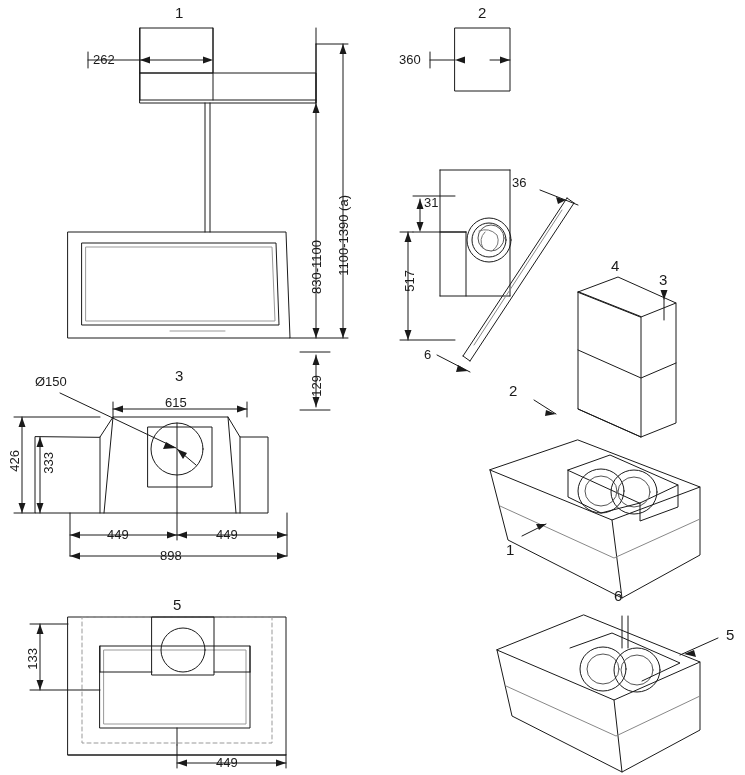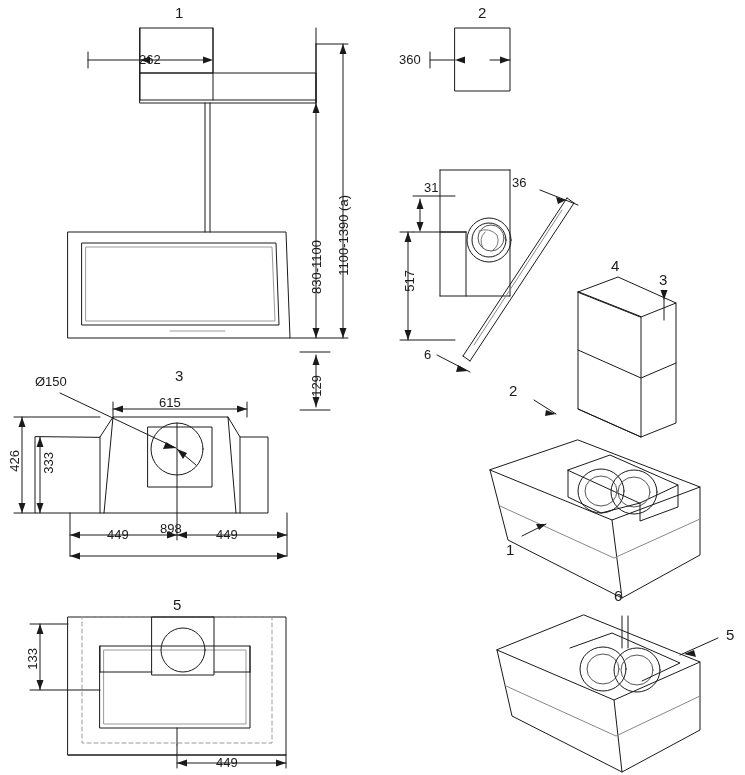--- a/index.html
+++ b/index.html
@@ -239,38 +239,38 @@
     <polygon points="684,654 694,650 696,657" fill="#1a1a1a" stroke="none"></polygon>
   </svg>
 
   <div class="lbl big" style="left:175px; top:5px;">1</div>
   <div class="lbl big" style="left:478px; top:5px;">2</div>
   <div class="lbl big" style="left:175px; top:368px;">3</div>
   <div class="lbl big" style="left:611px; top:258px;">4</div>
   <div class="lbl big" style="left:173px; top:597px;">5</div>
   <div class="lbl big" style="left:614px; top:588px;">6</div>
 
-  <div class="lbl" style="left:93px; top:53px;margin-left:46px;">262</div>
+  <div class="lbl" style="left:93px; top:53px;">262</div>
   <div class="lbl vert" style="left:310px; top:240px;">830-1100</div>
   <div class="lbl vert" style="left:337px; top:195px;">1100-1390 (a)</div>
   <div class="lbl vert" style="left:310px; top:375px;">129</div>
 
   <div class="lbl" style="left:399px; top:53px;">360</div>
-  <div class="lbl" style="left:424px; top:181px;">31</div>
+  <div class="lbl" style="left:424px; top:196px;">31</div>
   <div class="lbl" style="left:512px; top:176px;">36</div>
   <div class="lbl vert" style="left:403px; top:270px;">517</div>
   <div class="lbl" style="left:424px; top:348px;">6</div>
 
   <div class="lbl" style="left:35px; top:375px;">Ø150</div>
-  <div class="lbl" style="left:159px; top:396px;">615</div>
+  <div class="lbl" style="left:165px; top:396px;">615</div>
   <div class="lbl vert" style="left:8px; top:450px;">426</div>
   <div class="lbl vert" style="left:42px; top:452px;">333</div>
   <div class="lbl" style="left:107px; top:528px;">449</div>
   <div class="lbl" style="left:216px; top:528px;">449</div>
-  <div class="lbl" style="left:160px; top:522px;">898</div>
+  <div class="lbl" style="left:160px; top:549px;">898</div>
 
   <div class="lbl vert" style="left:26px; top:648px;">133</div>
   <div class="lbl" style="left:216px; top:756px;">449</div>
 
   <div class="lbl big" style="left:506px; top:542px;">1</div>
   <div class="lbl big" style="left:509px; top:383px;">2</div>
   <div class="lbl big" style="left:659px; top:272px;">3</div>
   <div class="lbl big" style="left:726px; top:627px;">5</div>
 
 </div>

